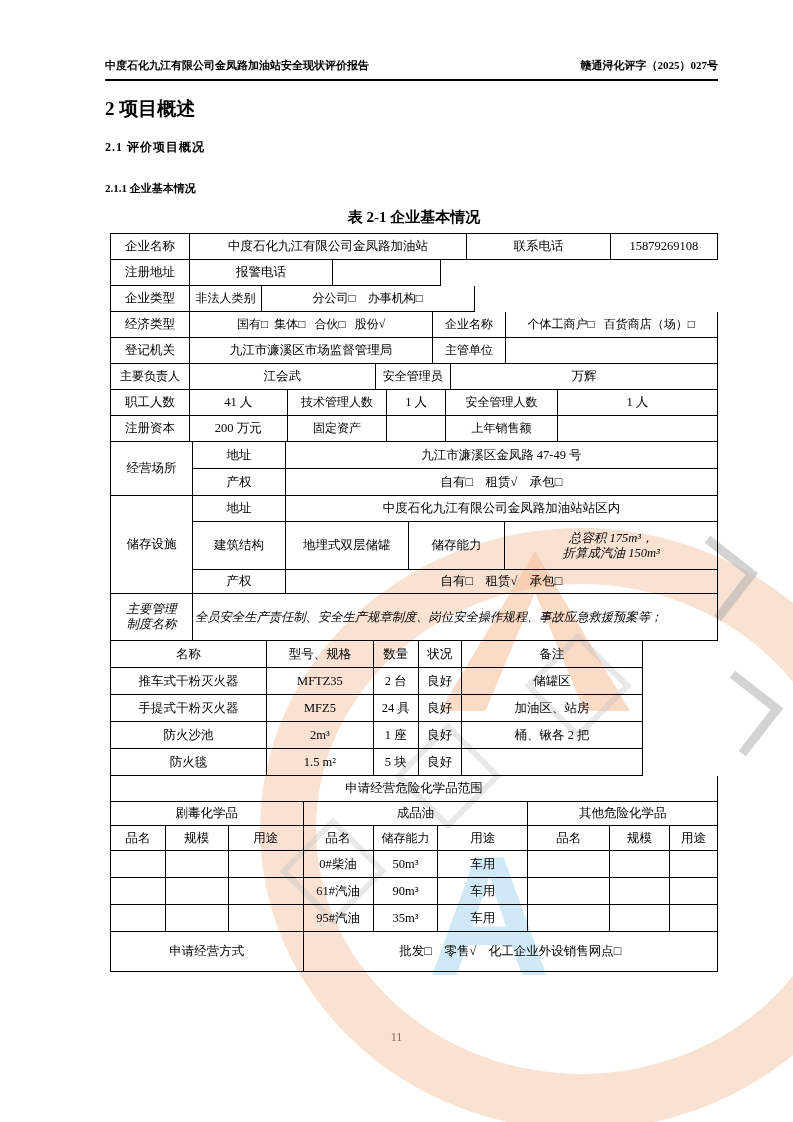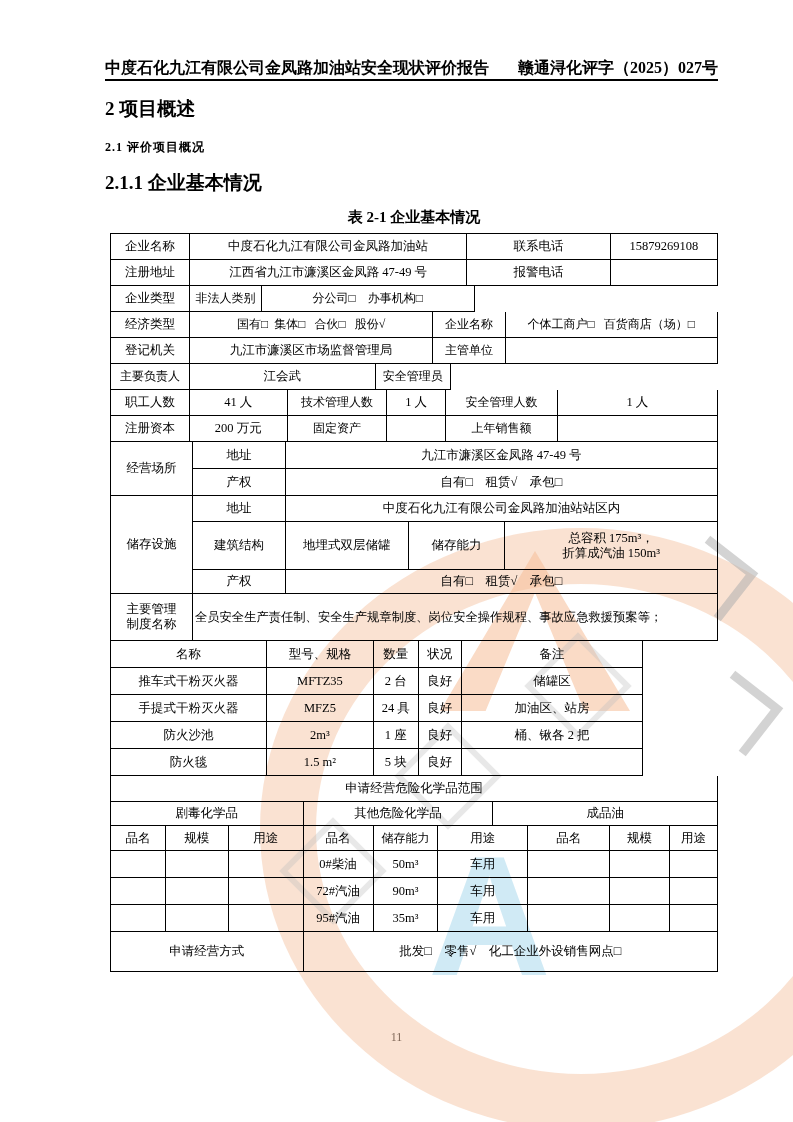--- a/index.html
+++ b/index.html
@@ -10,50 +10,50 @@
     font-family:"Liberation Serif","DejaVu Serif",serif;
     color:#000;
     overflow:hidden;
     margin:0 auto;
     box-sizing:border-box;
     padding:58px 75px 0 105px;
   }
   
   .hdr{
     display:flex;justify-content:space-between;align-items:flex-end;
-    font-size:16px;font-weight:bold;
+    font-size:11px;font-weight:bold;
     border-bottom:2px solid #000;
-    padding-bottom:0;
+    padding-bottom:6px;
   }
   
   .h1{font-size:19px;font-weight:bold;margin-top:15px;}
   .h2{font-size:12px;font-weight:bold;margin-top:17px;letter-spacing:1px;}
-  .h3{font-size:19px;font-weight:bold;margin-top:14px;}
+  .h3{font-size:11px;font-weight:bold;margin-top:25px;}
   .caption{font-size:15px;font-weight:bold;text-align:center;margin-top:12px;width:608px;margin-left:5px;}
   
   .tblwrap{position:relative;margin-top:6px;margin-left:5px;width:608px;}
   .tbl{
     position:relative;z-index:2;
     border-top:1px solid #000;border-left:1px solid #000;
     width:608px;box-sizing:border-box;
   }
   .tr{display:flex;width:100%;}
   .sec{display:flex;width:100%;}
   .grp{display:flex;flex-direction:column;}
   .td{
     border-right:1px solid #000;border-bottom:1px solid #000;
     box-sizing:border-box;
     display:flex;align-items:center;justify-content:center;
     font-size:12.5px;line-height:1.2;
     overflow:hidden;text-align:center;
   }
   .pre{white-space:pre;}
   .sm{font-size:12px;}
-  .left{justify-content:flex-start;text-align:left;padding-left:2px;}
-  .col{flex-direction:column;}
+  .left{justify-content:flex-start;text-align:left;padding-left:2px;font-style:italic;}
+  .col{flex-direction:column;font-style:italic;}
   .col span{display:block;}
   
   .wm{position:absolute;z-index:1;pointer-events:none;}
   .wm-ring{
     left:150px;top:295px;width:530px;height:490px;
     border:56px solid rgba(246,198,165,0.50);
     border-radius:50%;
   }
   .wm-apex{
     left:330px;top:318px;width:190px;height:160px;
@@ -118,21 +118,20 @@
 
       <div class="tr" style="height:26px">
         <div class="td" style="width:13%">企业名称</div>
         <div class="td" style="width:45.7%">中度石化九江有限公司金凤路加油站</div>
         <div class="td" style="width:23.6%">联系电话</div>
         <div class="td" style="width:17.7%">15879269108</div>
       </div>
 
       <div class="tr" style="height:26px">
         <div class="td" style="width:13%">注册地址</div>
-        <div class="td" style="width:45.7%">江西省九江市濂溪区金凤路 47-49 号</div>
         <div class="td" style="width:23.6%">报警电话</div>
         <div class="td" style="width:17.7%"></div>
       </div>
 
       <div class="tr" style="height:26px">
         <div class="td" style="width:13%">企业类型</div>
         <div class="td sm" style="width:11.9%">非法人类别</div>
         <div class="td pre sm" style="width:35%">分公司□    办事机构□</div>
       </div>
 
@@ -147,20 +146,21 @@
         <div class="td" style="width:13%">登记机关</div>
         <div class="td" style="width:40.1%">九江市濂溪区市场监督管理局</div>
         <div class="td sm" style="width:11.9%">主管单位</div>
         <div class="td" style="width:35%"></div>
       </div>
 
       <div class="tr" style="height:26px">
         <div class="td sm" style="width:13%">主要负责人</div>
         <div class="td" style="width:30.6%">江会武</div>
         <div class="td sm" style="width:12.4%">安全管理员</div>
+        <div class="td" style="width:44%">万辉</div>
       </div>
 
       <div class="tr" style="height:26px">
         <div class="td" style="width:13%">职工人数</div>
         <div class="td" style="width:16.1%">41 人</div>
         <div class="td sm" style="width:16.4%">技术管理人数</div>
         <div class="td" style="width:9.7%">1 人</div>
         <div class="td sm" style="width:18.4%">安全管理人数</div>
         <div class="td" style="width:26.4%">1 人</div>
       </div>
@@ -257,22 +257,22 @@
             <div class="td" style="width:34.1%"></div>
           </div>
         </div>
       </div>
 
       <div class="tr" style="height:26px">
         <div class="td" style="width:100%">申请经营危险化学品范围</div>
       </div>
       <div class="tr" style="height:24px">
         <div class="td" style="width:31.75%">剧毒化学品</div>
+        <div class="td" style="width:37%">成品油</div>
         <div class="td" style="width:31.25%">其他危险化学品</div>
-        <div class="td" style="width:37%">成品油</div>
       </div>
       <div class="tr" style="height:25px">
         <div class="td" style="width:9.05%">品名</div>
         <div class="td" style="width:10.36%">规模</div>
         <div class="td" style="width:12.34%">用途</div>
         <div class="td" style="width:11.51%">品名</div>
         <div class="td sm" style="width:10.69%">储存能力</div>
         <div class="td" style="width:14.8%">用途</div>
         <div class="td" style="width:13.49%">品名</div>
         <div class="td" style="width:9.87%">规模</div>
@@ -286,21 +286,21 @@
         <div class="td" style="width:10.69%">50m³</div>
         <div class="td" style="width:14.8%">车用</div>
         <div class="td" style="width:13.49%"></div>
         <div class="td" style="width:9.87%"></div>
         <div class="td" style="width:7.89%"></div>
       </div>
       <div class="tr" style="height:27px">
         <div class="td" style="width:9.05%"></div>
         <div class="td" style="width:10.36%"></div>
         <div class="td" style="width:12.34%"></div>
-        <div class="td" style="width:11.51%">72#汽油</div>
+        <div class="td" style="width:11.51%">61#汽油</div>
         <div class="td" style="width:10.69%">90m³</div>
         <div class="td" style="width:14.8%">车用</div>
         <div class="td" style="width:13.49%"></div>
         <div class="td" style="width:9.87%"></div>
         <div class="td" style="width:7.89%"></div>
       </div>
       <div class="tr" style="height:27px">
         <div class="td" style="width:9.05%"></div>
         <div class="td" style="width:10.36%"></div>
         <div class="td" style="width:12.34%"></div>

